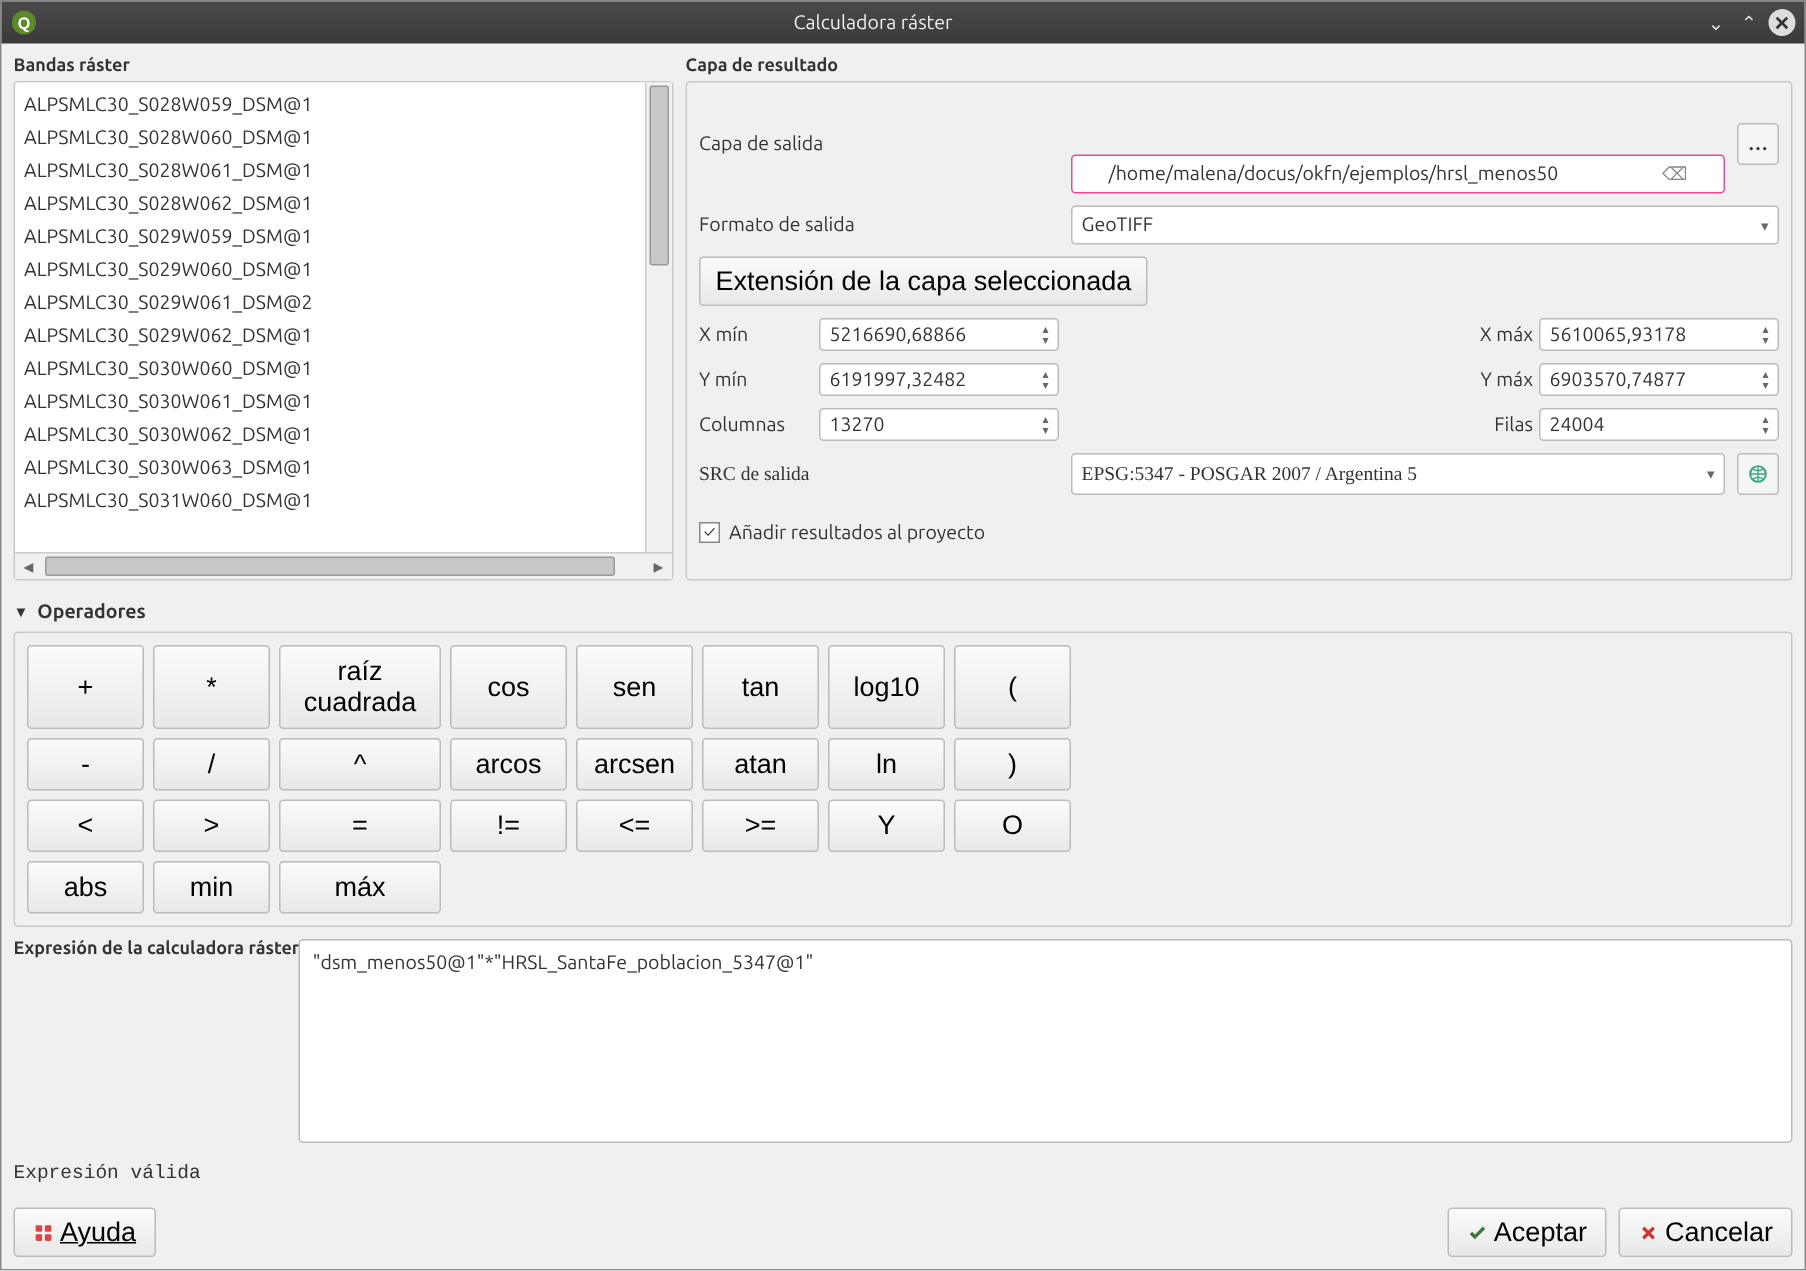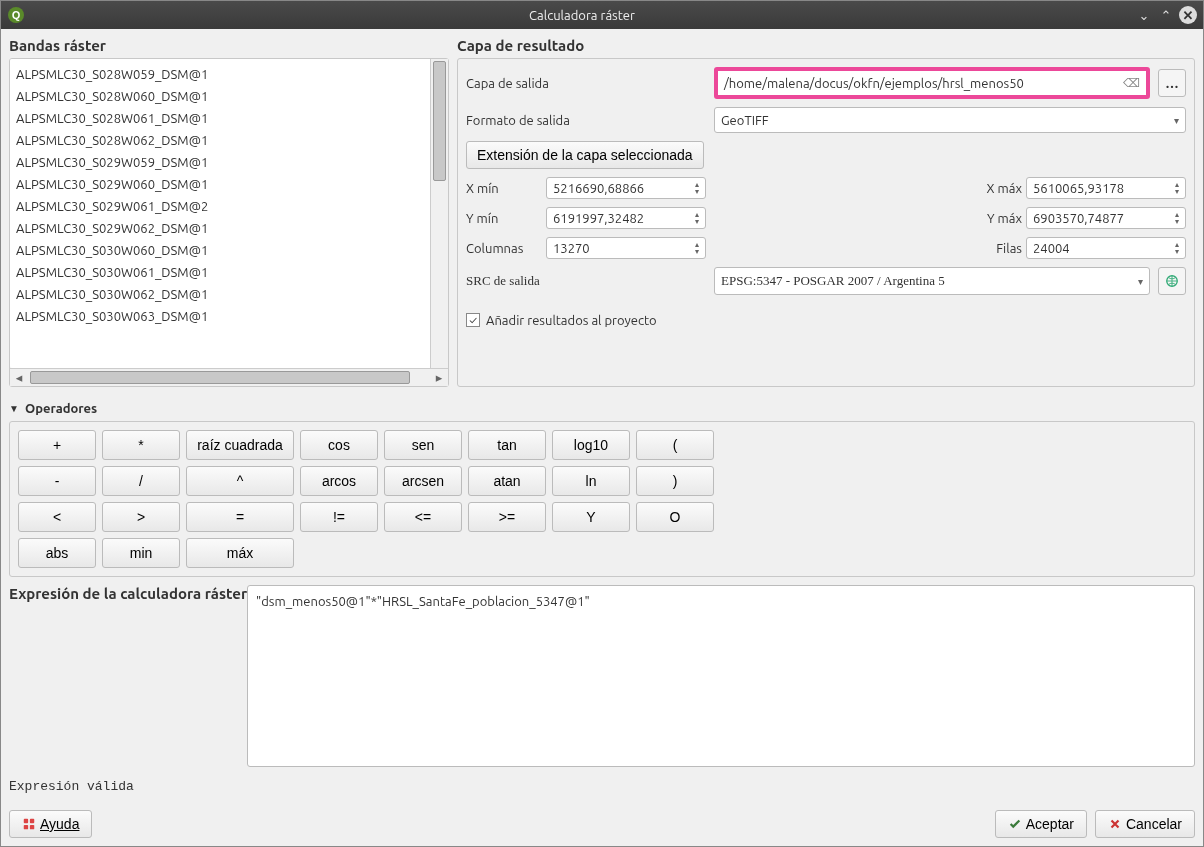--- a/index.html
+++ b/index.html
@@ -7,39 +7,39 @@
 .window { width: 1204px; height: 847px; background: #f0f0f0; border: 1px solid #888; display: flex; flex-direction: column; }
 .titlebar { background: linear-gradient(to bottom,#4a4a4a,#3a3a3a); color: #eee; height: 28px; display: flex; align-items: center; padding: 0 6px; }
 .titlebar .logo { width: 18px; height: 18px; margin-right: 8px; }
 .titlebar .title { flex: 1; text-align: center; font-size: 13px; }
 .titlebar .winbtn { width: 18px; height: 18px; margin-left: 4px; display:flex; align-items:center; justify-content:center; color:#ddd; }
 .titlebar .close-btn { background:#ddd; color:#333; border-radius:50%; width:18px; height:18px; font-weight:bold; }
 .content { flex: 1; padding: 8px; display: flex; flex-direction: column; gap: 8px; overflow: hidden; }
 .top-row { display: flex; gap: 8px; height: 350px; }
 .panel-bands { flex: 0 0 440px; display: flex; flex-direction: column; }
 .panel-result { flex: 1; display: flex; flex-direction: column; }
-.section-title { font-weight: bold; margin-bottom: 4px; font-size: 15px; }
+.section-title { font-weight: bold; margin-bottom: 4px; font-size: 12px; }
 .groupbox { border: 1px solid #c8c8c8; border-radius: 3px; background: #f0f0f0; padding: 8px; flex: 1; display: flex; flex-direction: column; }
 .listwrap { position: relative; flex: 1; background: #fff; border: 1px solid #bbb; border-radius: 2px; display:flex; }
 .listbox { flex:1; overflow:hidden; padding: 4px 6px; line-height: 22px; white-space: nowrap; }
 .listbox div { height:22px; }
 .vscroll { width: 18px; background:#f0f0f0; border-left:1px solid #ccc; position:relative; }
 .vscroll .thumb { position:absolute; left:2px; right:2px; top:2px; height:120px; background:#c8c8c8; border:1px solid #999; border-radius:2px; }
 .hscroll { height:18px; background:#f0f0f0; border-top:1px solid #ccc; display:flex; }
 .hscroll .harrow { width:18px; display:flex; align-items:center; justify-content:center; color:#666; }
 .hscroll .htrack { flex:1; position:relative; }
 .hscroll .hthumb { position:absolute; top:2px; bottom:2px; left:2px; width:380px; background:#c8c8c8; border:1px solid #999; border-radius:2px; }
 .form-row { display:flex; align-items:center; gap:8px; margin-bottom:8px; }
 .form-row .lbl { width: 240px; }
-.text-input { flex:1; background:#fff; border:4px solid #ec4899; border-radius:3px; padding:5px 6px; font-size:13px; display:flex; align-items:center; }
+.text-input { flex:1; background:#fff; border:1px solid #ec4899; border-radius:3px; padding:5px 24px; font-size:13px; display:flex; align-items:center;margin-top:40px; }
 .text-input .clear-x { color:#888; margin-left:auto; font-size:12px; }
 .browse-btn { width:28px; height:28px; border:1px solid #bbb; border-radius:3px; background:#f5f5f5; display:flex; align-items:center; justify-content:center; font-weight:bold; }
 .combo { flex:1; background:#fff; border:1px solid #bbb; border-radius:3px; padding:5px 6px; display:flex; align-items:center; }
 .combo .arr { margin-left:auto; color:#666; font-size:10px; }
-.btn { border:1px solid #bbb; border-radius:3px; background:linear-gradient(to bottom,#fbfbfb,#e8e8e8); padding:5px 10px; font-size:14px; cursor:pointer; }
+.btn { border:1px solid #bbb; border-radius:3px; background:linear-gradient(to bottom,#fbfbfb,#e8e8e8); padding:5px 10px; font-size:18px; cursor:pointer; }
 .extent-grid { display:grid; grid-template-columns: 76px 160px 1fr 60px 160px; gap:8px 4px; align-items:center; margin-top:8px; }
 .spin { display:flex; align-items:center; background:#fff; border:1px solid #bbb; border-radius:3px; padding:3px 6px; }
 .spin .spinbtns { display:flex; flex-direction:column; margin-left:auto; font-size:8px; line-height:7px; color:#666; }
 .lbl-right { text-align:right; }
 .checkbox-row { display:flex; align-items:center; gap:6px; margin-top:10px; }
 .checkbox { width:14px; height:14px; border:1px solid #888; background:#fff; display:flex; align-items:center; justify-content:center; font-size:11px; color:#333; }
 .operators-section { }
 .collapse-header { display:flex; align-items:center; gap:6px; font-weight:bold; margin: 6px 0 6px 0; }
 .collapse-header .tri { font-size:10px; }
 .ops-grid { display:grid; grid-template-columns: 78px 78px 108px 78px 78px 78px 78px 78px; gap:6px; }
@@ -83,20 +83,21 @@
               <div>ALPSMLC30_S028W061_DSM@1</div>
               <div>ALPSMLC30_S028W062_DSM@1</div>
               <div>ALPSMLC30_S029W059_DSM@1</div>
               <div>ALPSMLC30_S029W060_DSM@1</div>
               <div>ALPSMLC30_S029W061_DSM@2</div>
               <div>ALPSMLC30_S029W062_DSM@1</div>
               <div>ALPSMLC30_S030W060_DSM@1</div>
               <div>ALPSMLC30_S030W061_DSM@1</div>
               <div>ALPSMLC30_S030W062_DSM@1</div>
               <div>ALPSMLC30_S030W063_DSM@1</div>
+              <div>ALPSMLC30_S031W060_DSM@1</div>
             </div>
             <div class="vscroll">
                 <div class="thumb"></div>
               </div>
           </div>
           <div class="hscroll">
             <div class="harrow">◂</div>
             <div class="htrack">
                 <div class="hthumb"></div>
               </div>

